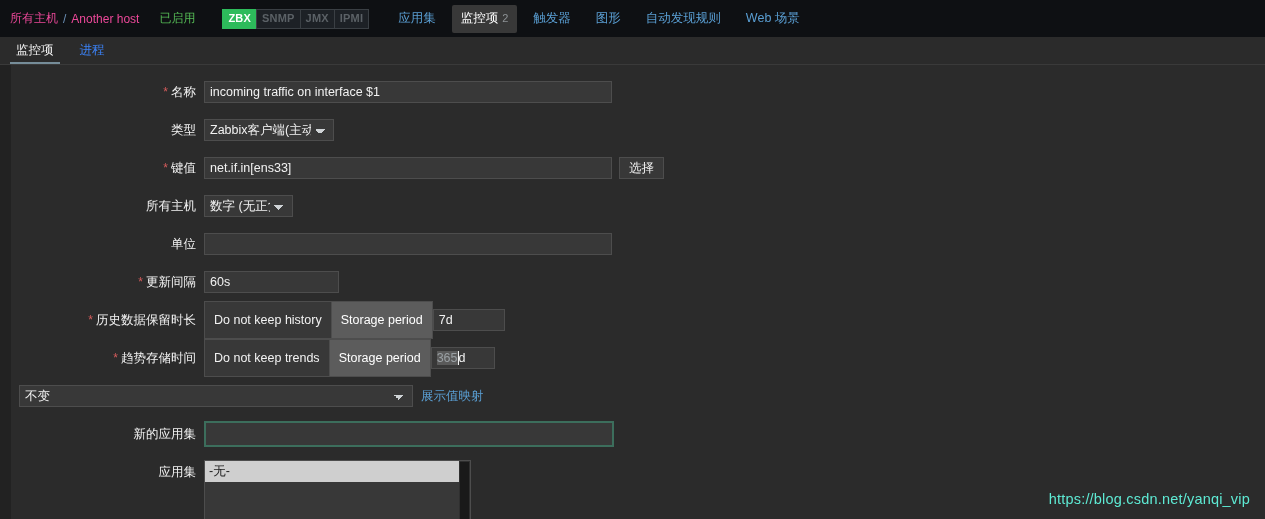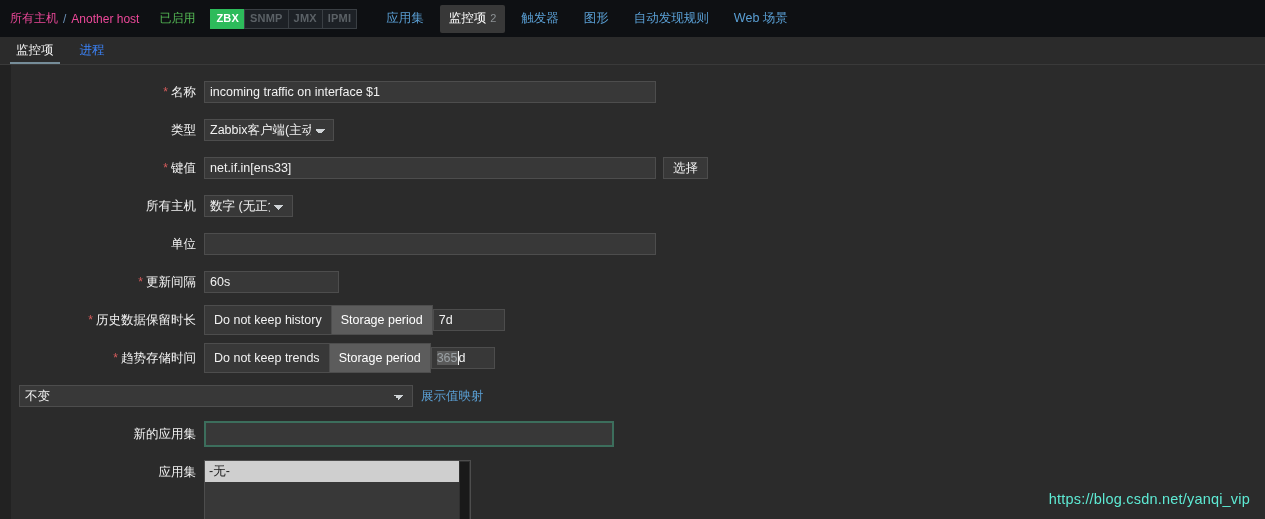--- a/index.html
+++ b/index.html
@@ -17,21 +17,21 @@
     position: absolute; left: 0; top: 0; width: 1265px; height: 37px;
     background: #0e1013;
     display: flex; align-items: center;
     padding-left: 10px;
     white-space: nowrap;
   }
   .crumb-link { color: #ec4899; font-size: 12px; text-decoration: none; }
   .crumb-sep { color: #6a8fb5; font-size: 12px; margin: 0 5px; }
   .status-enabled { color: #55bb55; font-size: 12px; margin-left: 20px; }
 
-  .proto-group { display: flex; margin-left: 15px; align-items: center; }
+  .proto-group { display: flex; margin-left: 27px; align-items: center; }
   .proto {
     font-size: 11px; font-weight: bold; letter-spacing: .2px;
     padding: 2px 5px 3px 5px; line-height: 13px;
     border: 1px solid #3a3f44; margin-left: -1px;
     color: #5b6166; background: #1d2126;
   }
   .proto.on { background: #2dbb5b; color: #ffffff; border-color: #2dbb5b; margin-left: 0; }
 
   .hnav { display: flex; align-items: center; margin-left: 20px; }
   .hnav-item {
@@ -77,21 +77,21 @@
     color: #f2f2f2; font-size: 12.5px; white-space: nowrap;
     display: flex; justify-content: flex-end; align-items: center;
   }
   .req { color: #d45b5b; margin-right: 3px; font-size: 12px; line-height: 1; }
 
   .txt {
     background: #383838; border: 1px solid #4d4d4d; color: #f2f2f2;
     font-family: "Liberation Sans", sans-serif; font-size: 12.5px;
     height: 22px; padding: 0 5px; outline: none;
   }
-  .txt.w-wide  { width: 452px; }
+  .txt.w-wide  { width: 408px; }
   .txt.w-mid   { width: 135px; }
   .txt.w-small { width: 72px; }
   .txt.focusgreen { border: 2px solid #3c6e5c; background: #383838; width: 410px; height: 26px; }
 
   .sel {
     background: #383838; border: 1px solid #4d4d4d; color: #f2f2f2;
     font-family: "Liberation Sans", sans-serif; font-size: 12.5px;
     height: 22px; padding: 0 22px 0 5px; outline: none;
     -webkit-appearance: none; appearance: none;
     background-image:
@@ -107,21 +107,21 @@
 
   .btn-select {
     background: #383838; border: 1px solid #4d4d4d; color: #f2f2f2;
     font-size: 12.5px; height: 22px; padding: 0 9px; margin-left: 7px;
     cursor: pointer; font-family: "Liberation Sans", sans-serif;
   }
 
   .seg { display: flex; }
   .seg-btn {
     background: #383838; border: 1px solid #4d4d4d; color: #f2f2f2;
-    font-size: 12.5px; height: 30px; padding: 0 9px; line-height: 20px;
+    font-size: 12.5px; height: 38px; padding: 0 9px; line-height: 20px;
     margin-left: -1px; cursor: pointer; white-space: nowrap;
     font-family: "Liberation Sans", sans-serif;
   }
   .seg-btn:first-child { margin-left: 0; }
   .seg-btn.on { background: #5c5c5c; color: #ffffff; }
 
   .seg-after { }
 
   .link-inline { color: #5a9fd4; font-size: 12.5px; margin-left: 8px; text-decoration: none; }
 

